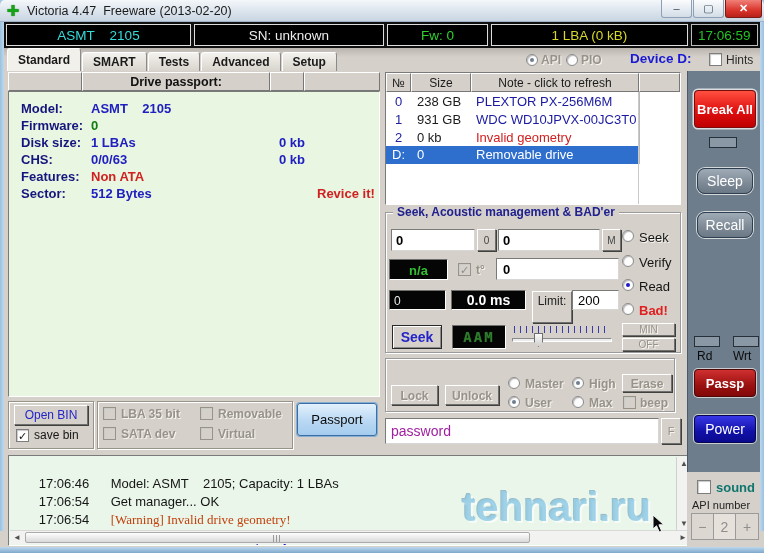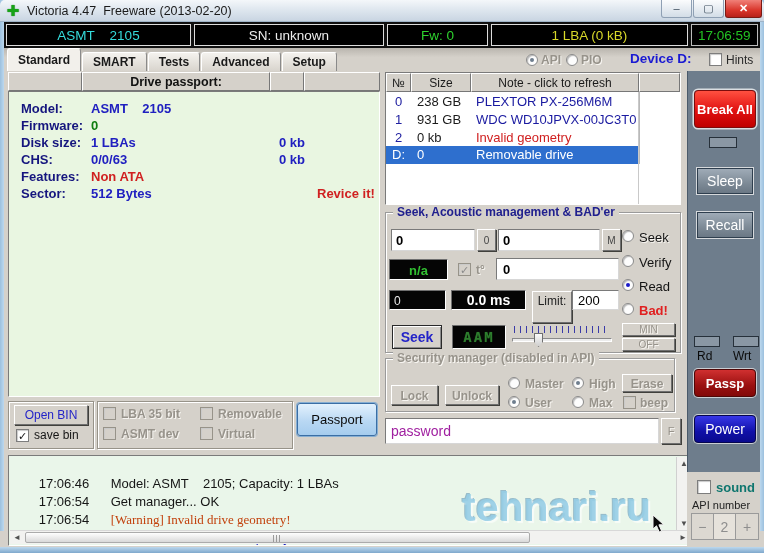--- a/index.html
+++ b/index.html
@@ -132,21 +132,21 @@
   .unlock-btn { position:absolute; left:59px; top:26px; width:54px; height:20px; font-size:12px; font-weight:bold; text-align:center; padding-top:3px; }
   .sec-label { position:absolute; font-size:12px; font-weight:bold; }
   .erase-btn { position:absolute; left:236px; top:15px; width:50px; height:18px; font-size:12px; font-weight:bold; text-align:center; padding-top:2px; }
   .pwd-box { position:absolute; left:385px; top:418px; width:274px; height:26px; z-index:4; color:#a020a0; font-size:14px; padding:4px 0 0 5px; }
   .f-btn { position:absolute; left:661px; top:418px; width:20px; height:26px; z-index:4; font-size:11px; text-align:center; padding-top:6px; }
 
   
   .sidebar { position:absolute; left:687px; top:70px; width:73px; height:402px; background:#6e7d8c; border-left:1px solid #4a5a6a; z-index:4; }
   .sb-btn { position:absolute; color:#fff; font-size:13px; font-weight:bold; display:flex; align-items:center; justify-content:center; border-radius:4px; z-index:5; }
   .break-btn { left:694px; top:90px; width:62px; height:38px; background:linear-gradient(#ff5040,#e01010 55%,#c00000); border:1px solid #7c0c0c; box-shadow:0 0 0 1.5px rgba(255,255,255,0.75); }
-  .sleep-btn, .recall-btn { left:697px; width:56px; height:26px; background:linear-gradient(#9fabb7,#7d8a96 60%,#6b7885); border:1px solid #2e3e4e; box-shadow:0 0 0 1px rgba(240,240,240,0.8); border-radius:0; font-weight:normal; font-size:14px; }
+  .sleep-btn, .recall-btn { left:697px; width:56px; height:26px; background:linear-gradient(#9fabb7,#7d8a96 60%,#6b7885); border:1px solid #2e3e4e; box-shadow:0 0 0 1px rgba(240,240,240,0.8); border-radius:8px; font-weight:normal; font-size:14px; }
   .sleep-btn { top:168px; } .recall-btn { top:212px; }
   .ind { position:absolute; background:#8a97a4; border:1px solid #26303a; z-index:5; }
   .ind-main { left:709px; top:137px; width:28px; height:11px; }
   .ind-rd { left:694px; top:336px; width:26px; height:11px; }
   .ind-wrt { left:733px; top:336px; width:26px; height:11px; }
   .rw-label { position:absolute; top:349px; font-size:12px; color:#0a0a0a; z-index:5; }
   .rd-label { left:697px; } .wrt-label { left:733px; }
   .passp-btn { left:694px; top:369px; width:62px; height:28px; background:linear-gradient(#d03030,#9a1010 60%,#820808); border:1px solid #4e0606; box-shadow:0 0 0 1px rgba(240,240,240,0.7); }
   .power-btn { left:694px; top:415px; width:62px; height:28px; background:linear-gradient(#3838e8,#1010a8 60%,#0a0a8e); border:1px solid #06064e; box-shadow:0 0 0 1px rgba(240,240,240,0.7); font-weight:normal; font-size:14px; }
 
@@ -267,21 +267,21 @@
   <div class="flag-item" style="left:103px;top:407px;">
     <span class="checkbox dimbox flag-cb"></span>
     <span class="flag-label dimtext">LBA 35 bit</span>
   </div>
   <div class="flag-item" style="left:200px;top:407px;">
     <span class="checkbox dimbox flag-cb"></span>
     <span class="flag-label dimtext">Removable</span>
   </div>
   <div class="flag-item" style="left:103px;top:427px;">
     <span class="checkbox dimbox flag-cb"></span>
-    <span class="flag-label dimtext">ASMT dev</span>
+    <span class="flag-label dimtext">SATA dev</span>
   </div>
   <div class="flag-item" style="left:200px;top:427px;">
     <span class="checkbox dimbox flag-cb"></span>
     <span class="flag-label dimtext">Virtual</span>
   </div>
   <div class="passport-btn">Passport</div>
 
   <div class="dtable">
     <div class="dt-header">
       <div class="dt-hcell" style="width:25px">№</div>
@@ -347,21 +347,20 @@
     <div class="slider">
       <div class="slider-ticks"></div>
       <div class="slider-track"></div>
       <div class="slider-thumb"></div>
     </div>
     <div class="raised btn-min dimtext">MIN</div>
     <div class="raised btn-off dimtext">OFF</div>
   </div>
 
   <div class="grp sec-grp">
-    <span class="legend dimtext">Security manager (disabled in API)</span>
     <div class="raised lock-btn dimtext">Lock</div>
     <div class="raised unlock-btn dimtext">Unlock</div>
     <span class="radio dim" style="left:122px;top:18px"></span>
     <span class="sec-label dimtext" style="left:139px;top:18px">Master</span>
     <span class="radio dim on" style="left:122px;top:37px"></span>
     <span class="sec-label dimtext" style="left:139px;top:37px">User</span>
     <span class="radio dim on" style="left:186px;top:18px"></span>
     <span class="sec-label dimtext" style="left:203px;top:18px">High</span>
     <span class="radio dim" style="left:186px;top:37px"></span>
     <span class="sec-label dimtext" style="left:203px;top:37px">Max</span>

